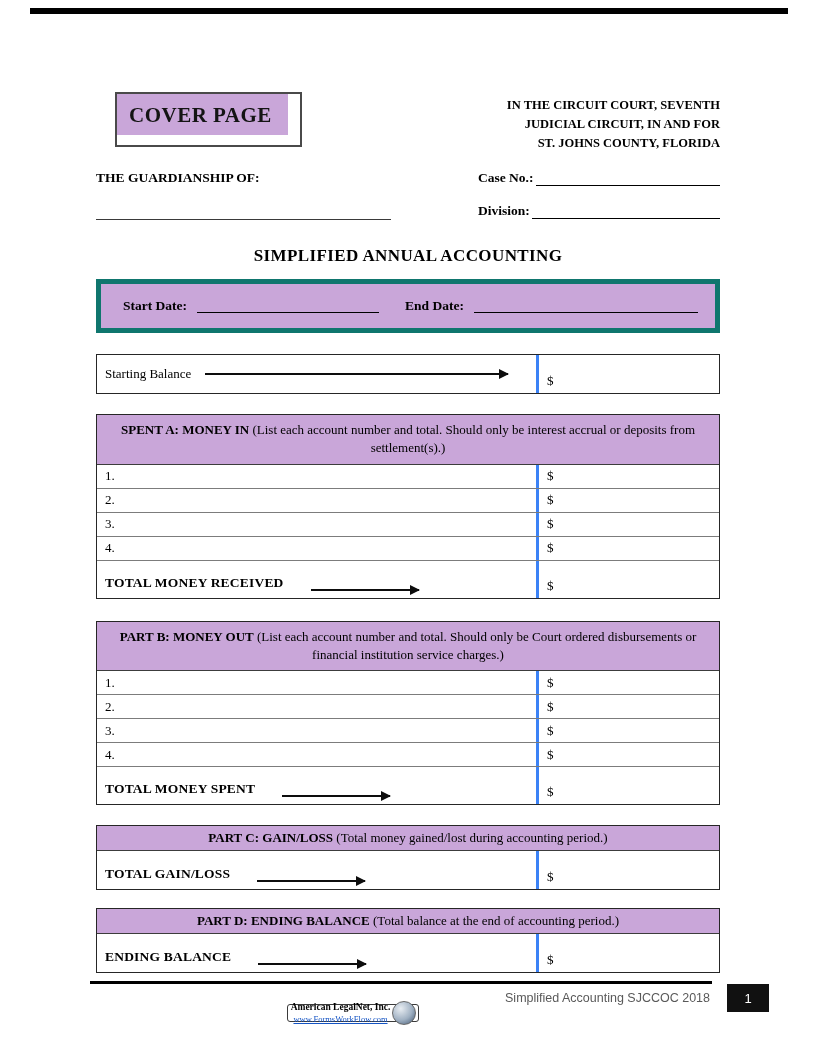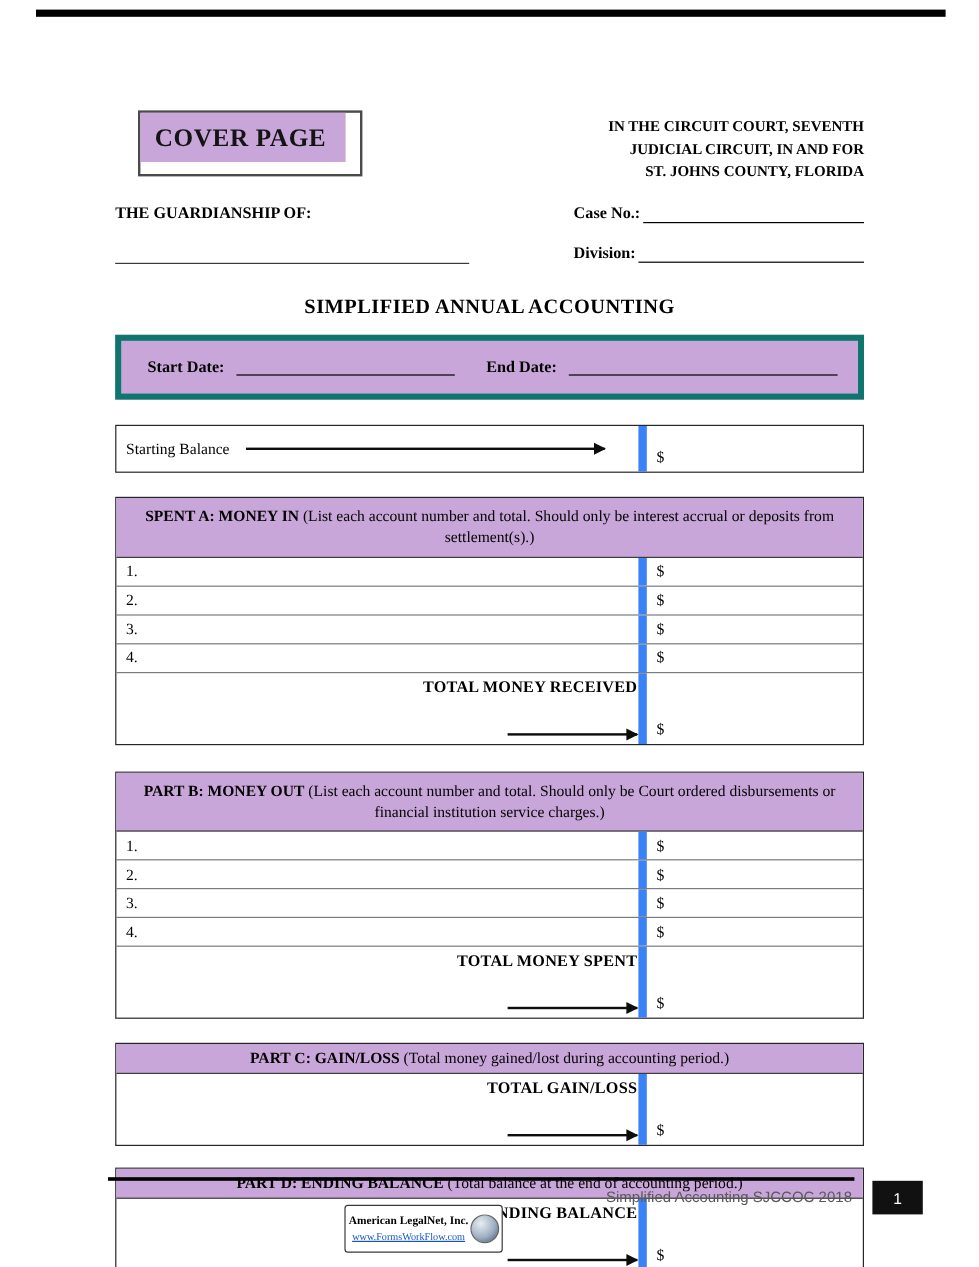--- a/index.html
+++ b/index.html
@@ -33,49 +33,49 @@
   .dates-banner { margin-top:13px; background:var(--accent); border:5px solid #0f766e; height:54px;
     display:flex; align-items:center; padding:0 10px 0 22px; font-size:13.5px; }
   .bold { font-weight:bold; }
   .date-blank { display:inline-block; border-bottom:1.8px solid #000; height:1.05em; }
   .date-blank.start { width:182px; margin-left:10px; }
   .end-label { margin-left:26px; }
   .date-blank.end { width:224px; margin-left:10px; }
 
   .tbl { border:1.5px solid #262626; margin-top:20px; background:#fff; }
   .trow { display:grid; grid-template-columns:1fr 180px; }
-  .trow > .left { border-right:7px solid #3b82f6; }
+  .trow > .left { border-right:3px solid #3b82f6; }
   .trow + .trow { border-top:1px solid #7c7c7c; }
   .phead { background:var(--accent); text-align:center; padding:6px 16px; line-height:1.4;
     border-bottom:1px solid #3c3c3c; font-size:13px; }
   .phead.single { padding:3px 10px; }
   .cell { padding:2px 8px; }
   .line-row .cell { height:23px; display:flex; align-items:center; }
 
   .sb-tbl { margin-top:21px; }
   .sb-row .left { display:flex; align-items:center; height:38px; }
   .sb-arrow { flex:1; margin-left:14px; margin-right:20px; }
   .amount.bottom { display:flex; align-items:flex-end; padding-bottom:4px; }
 
   .arrow { height:2px; background:#0d0d0d; position:relative; display:inline-block; }
   .arrow::after { content:""; position:absolute; right:-1px; top:-4px; width:0; height:0;
     border-left:10px solid #0d0d0d; border-top:5px solid transparent; border-bottom:5px solid transparent; }
 
   .total-row { min-height:38px; }
-  .total-row .total-cell { display:flex; flex-direction:column; align-items:flex-end; padding:4px 1px 7px 8px;gap:27px; }
+  .total-row .total-cell { display:flex; flex-direction:row; align-items:flex-end; padding:4px 1px 7px 8px;gap:27px; }
   .total-label { font-weight:bold; font-size:13.5px; letter-spacing:0.2px; }
   .total-arrow { width:108px; margin-top:3px; }
 
   .footer-rule { position:absolute; left:90px; top:981px; width:622px; height:2.5px; background:#000; }
   .footer-ref { position:absolute; top:991px; right:106px; font-family:"Liberation Sans", sans-serif;
     font-size:12.5px; color:#595959; }
   .page-badge { position:absolute; top:984px; right:47px; width:42px; height:28px; background:#111;
     color:#fff; display:flex; align-items:center; justify-content:center;
     font-family:"Liberation Sans", sans-serif; font-size:13px; }
-  .logo-box { position:absolute; left:287px; top:1004px; width:132px; height:40px;
+  .logo-box { position:absolute; left:287px; top:1004px; width:132px; height:18px;
     border:1.5px solid #3a3a3a; border-radius:3px; display:flex; align-items:center;
     background:#fff; padding:2px; }
   .logo-text { flex:1; text-align:center; line-height:1.2; }
   .logo-line1 { font-size:9.5px; font-weight:bold; }
   .logo-line2 { font-size:8.5px; color:#1353c4; text-decoration:underline; }
   .logo-circle { width:24px; height:24px; border-radius:50%; flex:0 0 auto; margin-left:1px;
     background:radial-gradient(circle at 35% 30%, #e8edf2, #9fb0c2 55%, #3f5570); border:1px solid #666; }
 </style>
 </head>
 <body>

